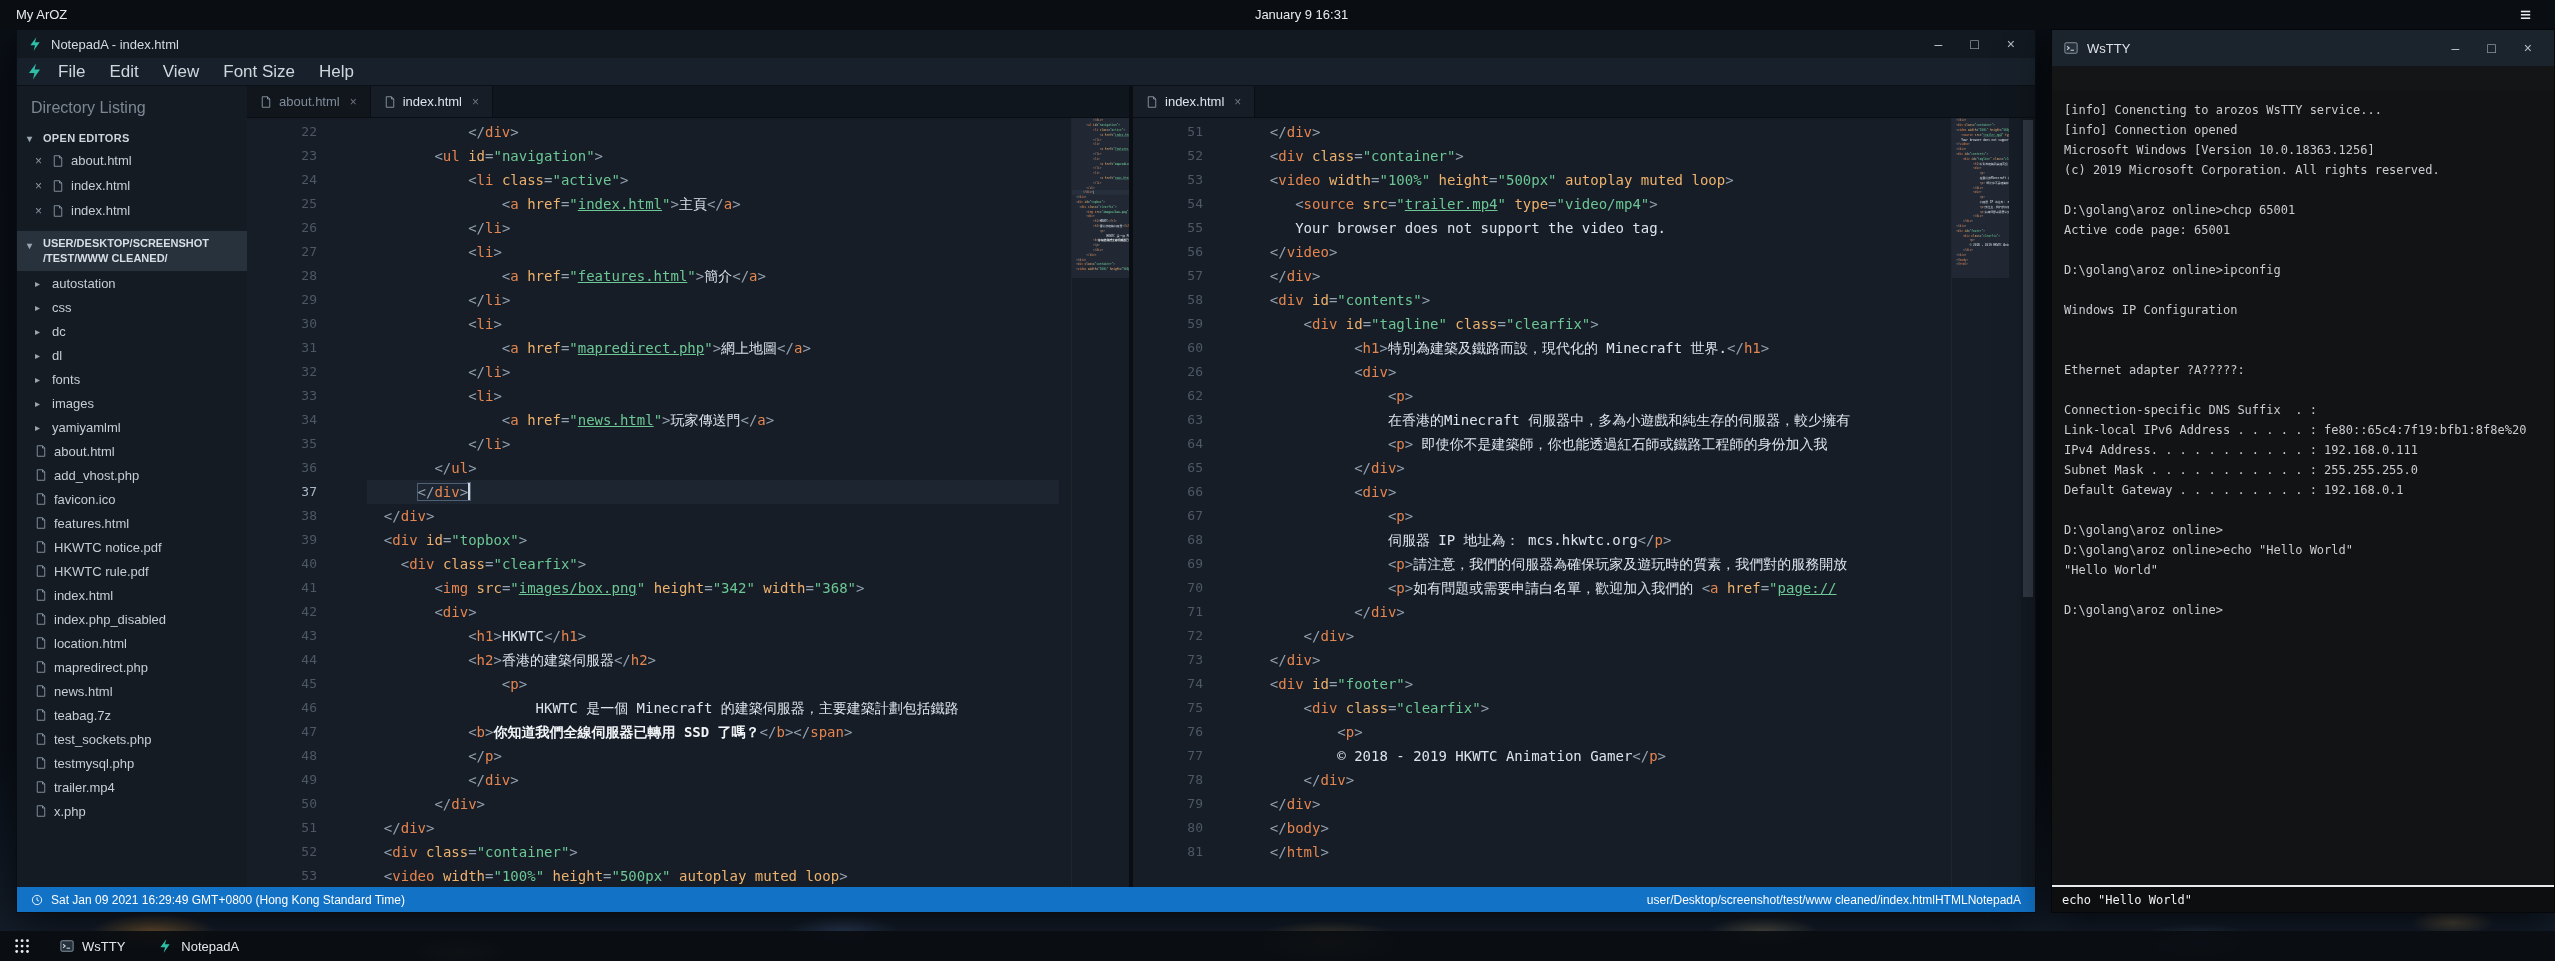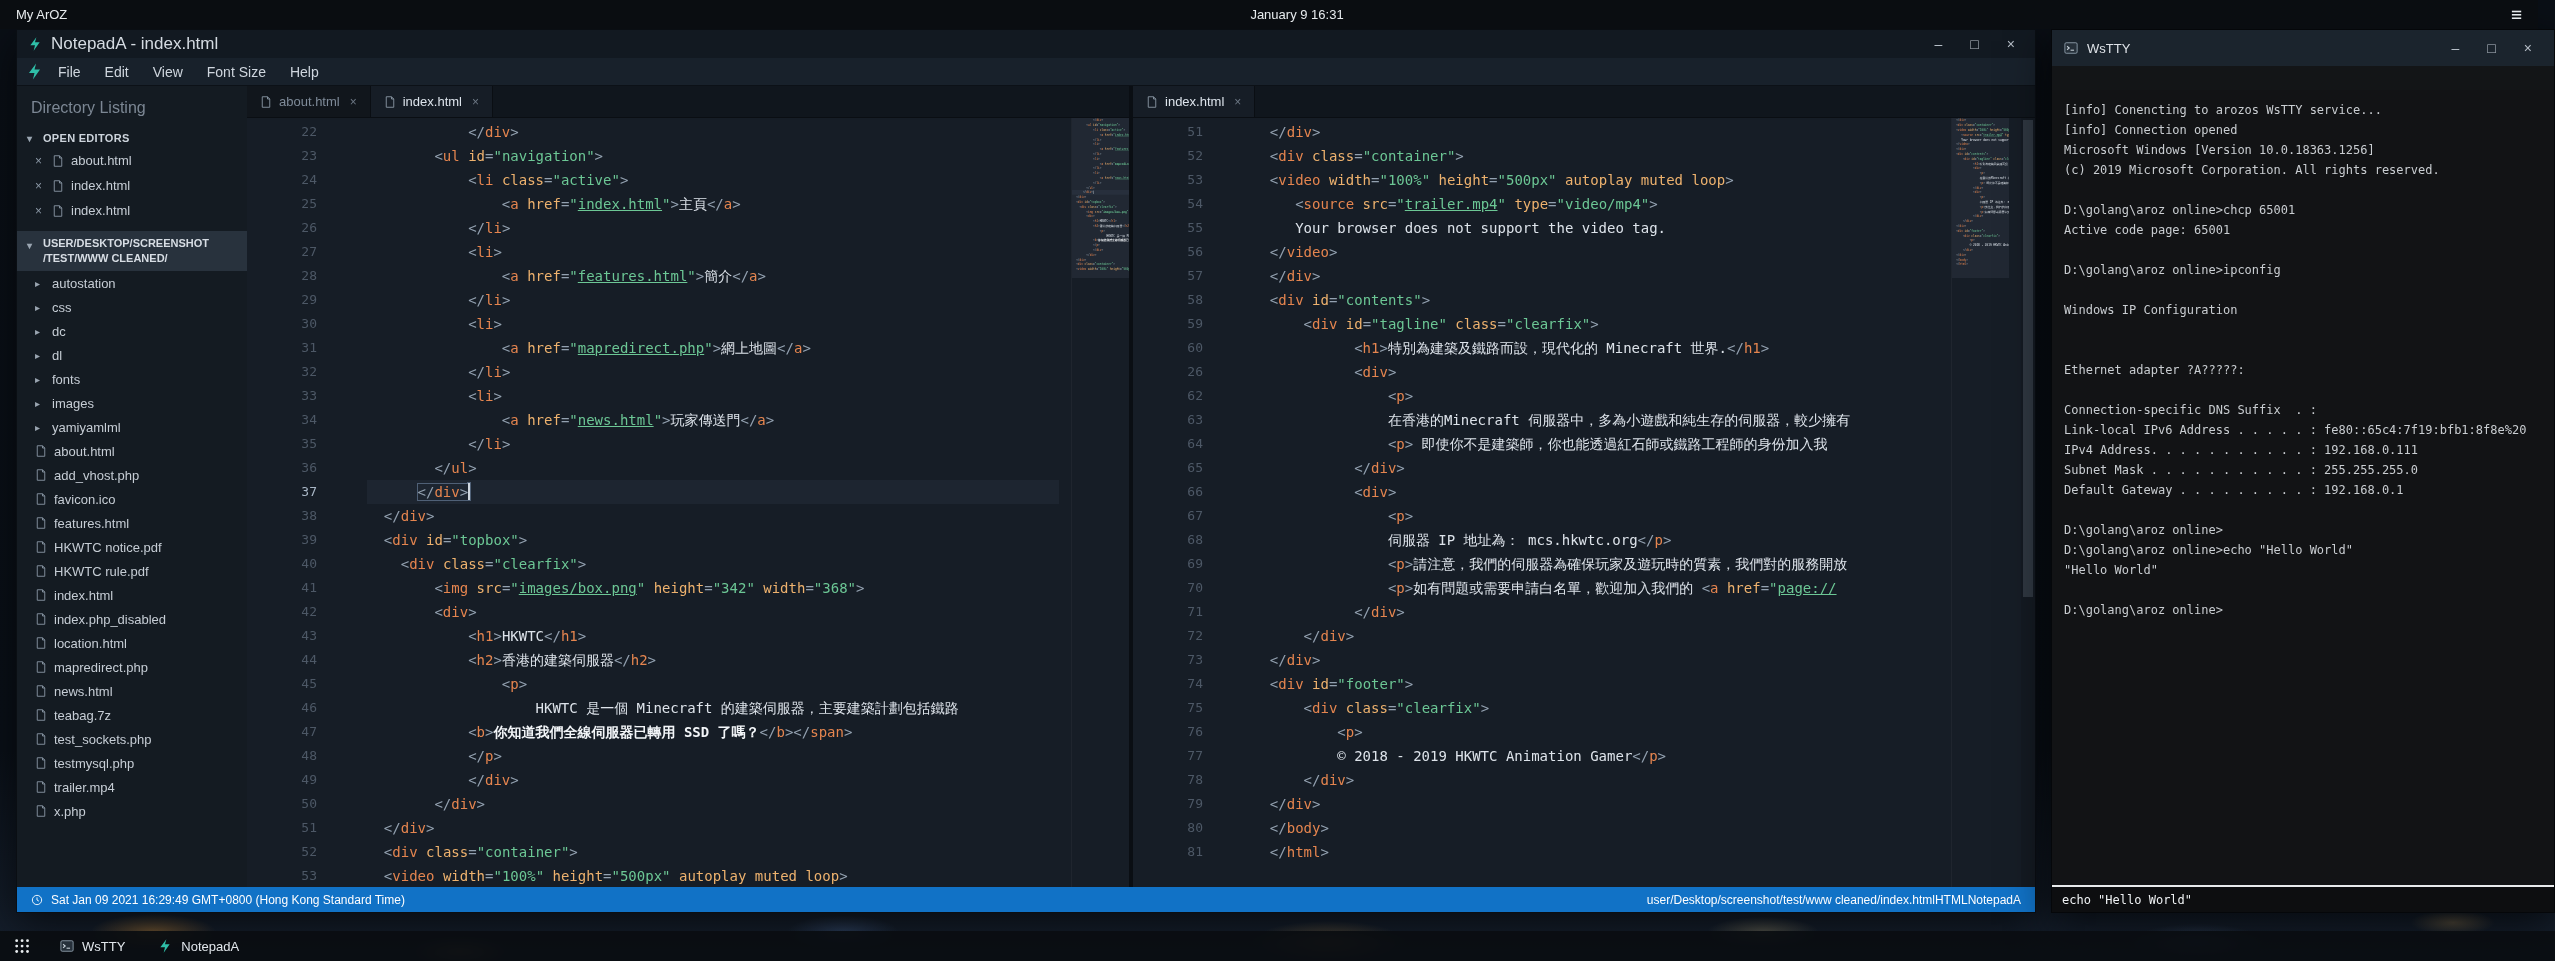--- a/index.html
+++ b/index.html
@@ -13,35 +13,35 @@
       radial-gradient(70px 22px at 18% 99%, rgba(255,210,120,.30), transparent 70%),
       radial-gradient(80px 24px at 33% 97%, rgba(120,170,255,.22), transparent 70%),
       radial-gradient(110px 30px at 52% 98%,rgba(255,190,90,.30), transparent 70%),
       radial-gradient(80px 22px at 69% 97%, rgba(255,230,160,.26), transparent 70%),
       radial-gradient(95px 26px at 86% 98%, rgba(150,190,255,.20), transparent 70%),
       radial-gradient(60px 18px at 96% 96%, rgba(255,200,110,.25), transparent 70%),
       linear-gradient(180deg,#0a0f16 0%, #0a1018 78%, #16202e 100%);
   }
 
   
-  #os-bar { position:absolute; top:0; left:0; right:17px; height:29px; background:#0a0d11;
+  #os-bar { position:absolute; top:0; left:0; right:8px; height:29px; background:#0a0d11;
     display:flex; align-items:center; padding:0 16px; color:#e7ebee; font-size:13px; z-index:60; }
   #os-clock { position:absolute; left:50%; transform:translateX(-50%);margin-left:28px; }
   #os-menu { margin-left:auto; font-size:19px; line-height:1; }
 
   
   #notepad { position:absolute; left:16px; top:29px; width:2020px; height:884px;
     background:#161d26; border:1px solid #0a0e13; box-shadow:0 12px 40px rgba(0,0,0,.6);
     display:flex; flex-direction:column; }
   .np-titlebar { height:28px; background:#121921; display:flex; align-items:center; gap:8px; padding:0 10px; flex-shrink:0;}
-  .np-title { font-size:17px; color:#d5dbe2; }
+  .np-title { font-size:13px; color:#d5dbe2; }
   .winctl { margin-left:auto; display:flex; gap:28px; padding-right:10px; color:#b6bec7; font-size:14px; }
   .np-menubar { height:28px; background:#18212b; display:flex; align-items:center; gap:2px; padding:0 8px;
     border-bottom:1px solid #0c1117; flex-shrink:0;}
-  .menu-item { padding:0 12px; font-size:14px; color:#cfd6de; }
+  .menu-item { padding:0 12px; font-size:17px; color:#cfd6de; }
 
   .np-main { flex:1; display:flex; min-height:0; }
 
   
   .np-sidebar { width:230px; flex-shrink:0; background:#141b22; overflow:hidden; font-size:13px; color:#c6cdd5; }
   .sb-heading { padding:13px 14px 11px; color:#7c8794; font-size:16px; }
   .sb-sec { display:flex; align-items:center; gap:6px; padding:4px 10px; font-size:11px; font-weight:bold;
     color:#cdd4dc; letter-spacing:.3px; }
   .sb-chev { color:#9aa5b1; font-size:10px; width:10px; }
   .sb-row { display:flex; align-items:center; gap:7px; height:25px; padding:0 8px 0 18px; white-space:nowrap; }

